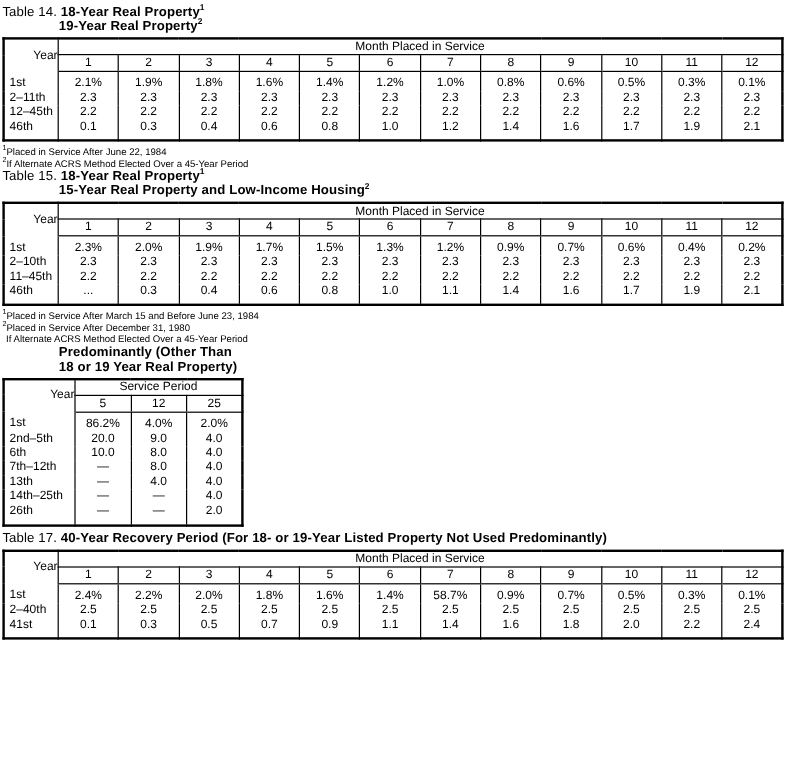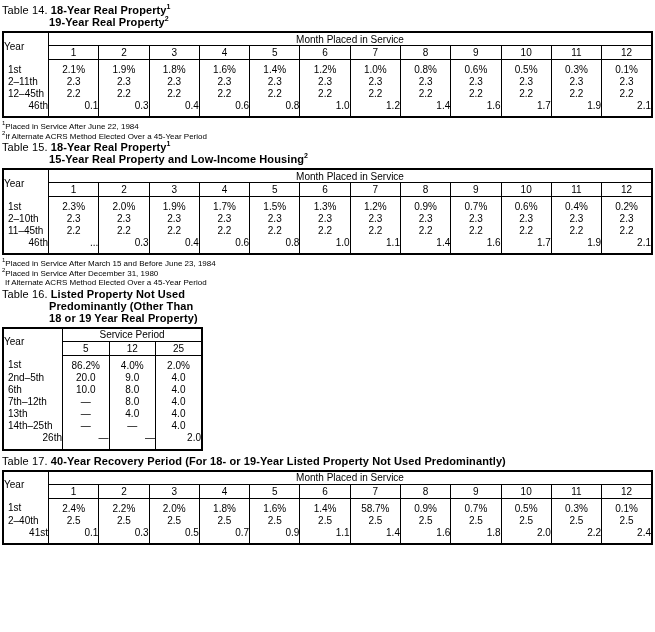--- a/index.html
+++ b/index.html
@@ -38,21 +38,21 @@
     table-layout: fixed;
     margin-top: 3px;
     border: 2px solid #000;
     font-size: 10px;
   }
   table.dtable.month { width: 651px; }
   table.dtable.t16  { width: 201px; }
   th, td { padding: 0; font-weight: normal; }
   th.year-h {
     border-right: 1px solid #000;
-    text-align: left;
+    text-align: right;
     vertical-align: middle;
     height: 12px;
     margin-top: 40px;
   }
   .month th.year-h { width: 44px; }
   .t16 th.year-h { width: 58px; }
   th.group-h {
     border-bottom: 1px solid #000;
     text-align: center;
     height: 12px;
@@ -61,21 +61,21 @@
   th.col-h {
     border-left: 1px solid #000;
     border-bottom: 1px solid #000;
     text-align: center;
     height: 13px;
   }
   tbody td { line-height: 12px; }
   td.val { border-left: 1px solid #000; text-align: center; }
   td.rlabel { text-align: left; padding-left: 4px; }
   tbody tr:first-child td { padding-top: 4px; margin-top: 30px; }
-  tbody tr:last-child td { padding-bottom: 4px; text-align: right; }
+  tbody tr:last-child td { padding-bottom: 4px; }
   .t16 tbody tr:last-child td { padding-bottom: 5px; }
 
   
   .footnotes { margin-top: 4px; font-size: 8px; line-height: 9.5px; }
   .fn { white-space: nowrap; }
   .fn-sup {
     display: inline-block;
     min-width: 3px;
     font-size: 6px;
     vertical-align: super;
@@ -273,21 +273,20 @@
       </table>
     <div class="footnotes">
         <div class="fn"><span class="fn-sup">1</span><span class="fn-text">Placed in Service After March 15 and Before June 23, 1984</span></div>
         <div class="fn"><span class="fn-sup">2</span><span class="fn-text">Placed in Service After December 31, 1980</span></div>
         <div class="fn"><span class="fn-sup"></span><span class="fn-text">If Alternate ACRS Method Elected Over a 45-Year Period</span></div>
       </div>
   </section>
 
   <section class="tsec s16">
     <div class="title">
-        <div class="title-line"><span class="tlabel">Table 16. </span><b class="ttext">Listed Property Not Used</b></div>
         <div class="title-line cont"><b class="ttext">Predominantly (Other Than</b></div>
         <div class="title-line cont"><b class="ttext">18 or 19 Year Real Property)</b></div>
       </div>
     <table class="dtable t16">
         <thead>
           <tr>
             <th class="year-h" rowspan="2">Year</th>
             <th class="group-h" colspan="3">Service Period</th>
           </tr>
           <tr>

